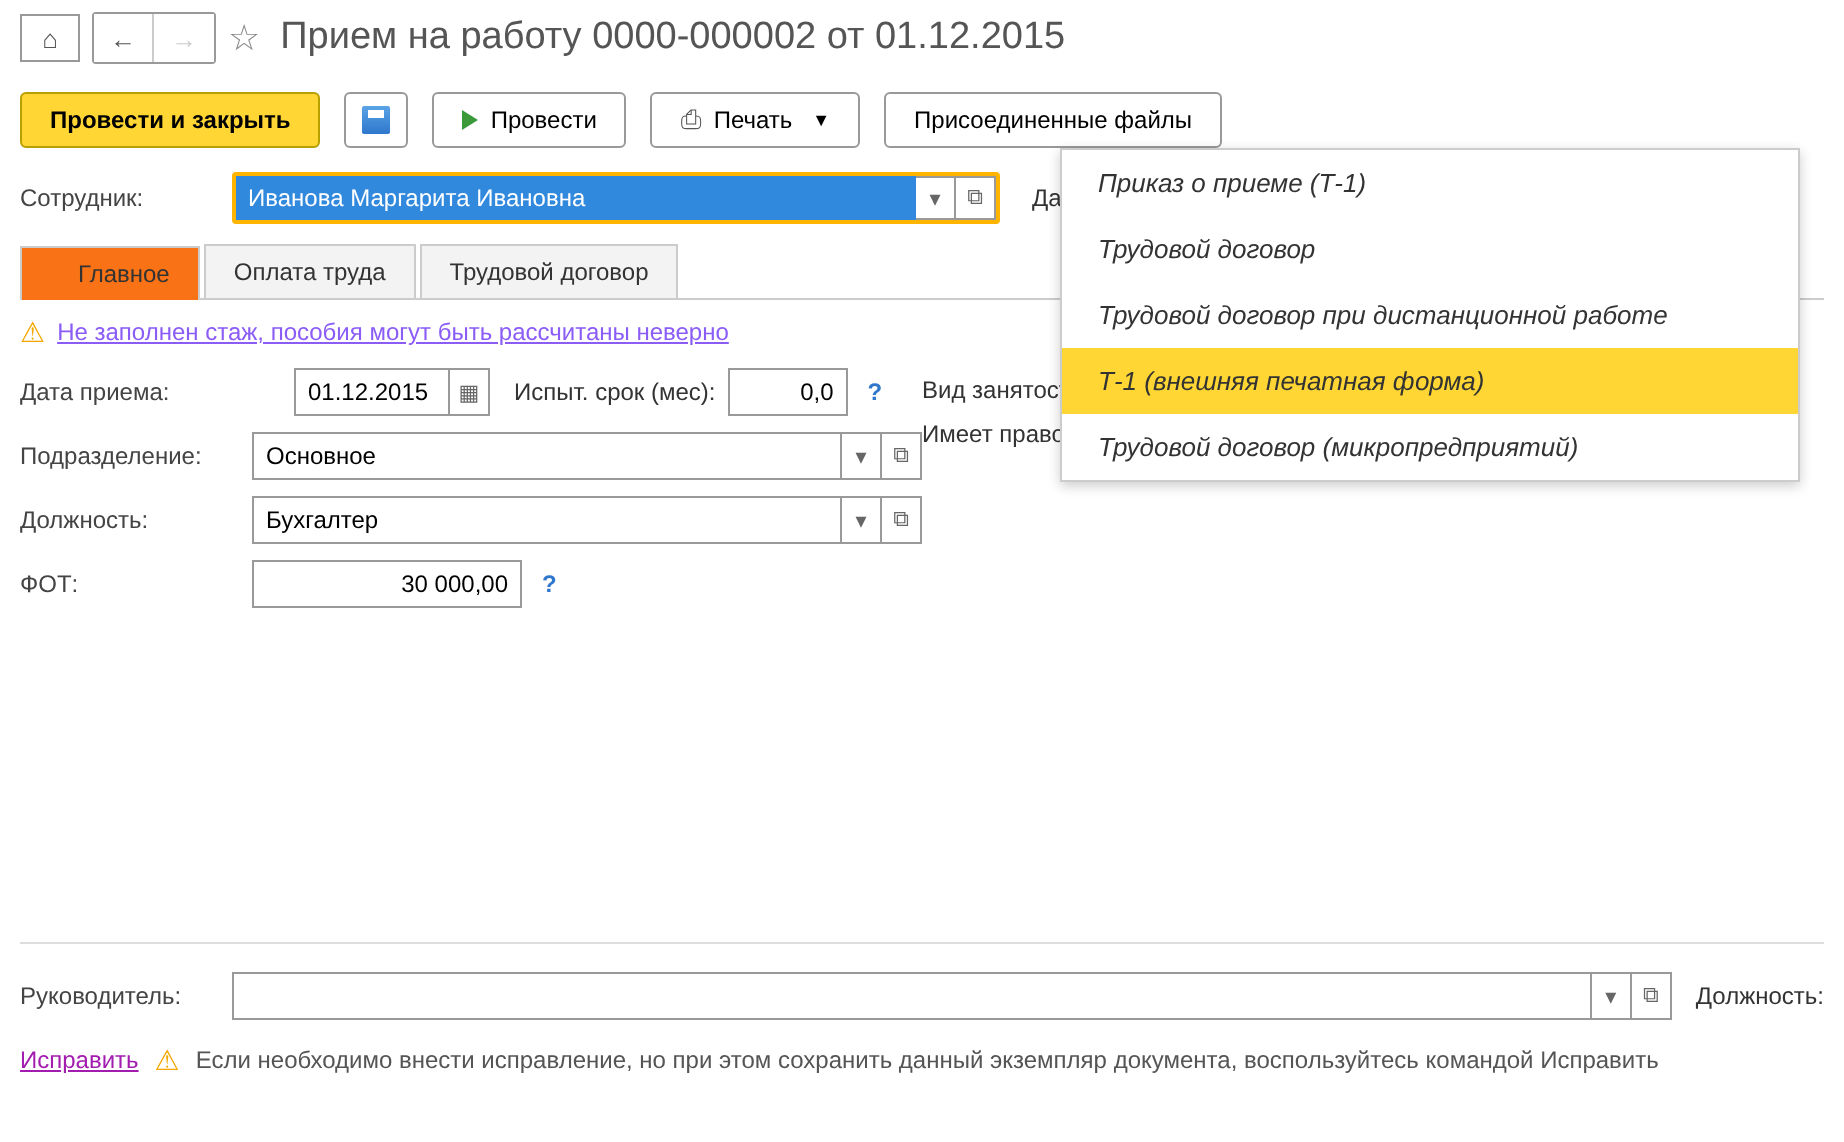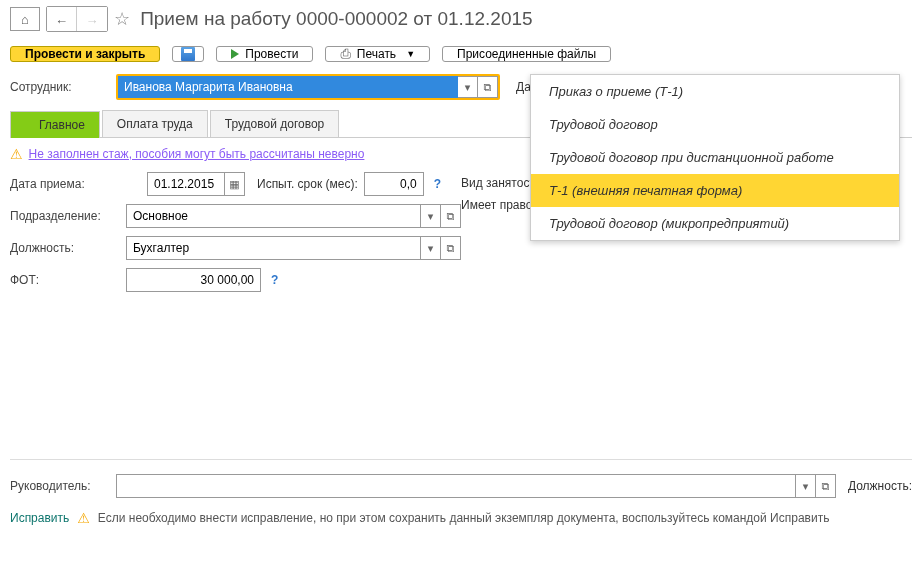--- a/index.html
+++ b/index.html
@@ -7,21 +7,21 @@
     
     .title-row { display: flex; align-items: center; gap: 6px; padding: 6px 10px; }
     .nav-btn { width: 30px; height: 24px; border: 1px solid #999; background: #fff; cursor: pointer; display: inline-flex; align-items: center; justify-content: center; font-size: 13px; color: #555; }
     .nav-group { display: inline-flex; border: 1px solid #999; border-radius: 2px; }
     .nav-group .nav-btn { border: none; border-right: 1px solid #ccc; }
     .nav-group .nav-btn:last-child { border-right: none; }
     .star-icon { font-size: 18px; color: #888; cursor: pointer; }
     .page-title { font-size: 19px; color: #555; margin-left: 4px; }
     
     .toolbar { display: flex; align-items: center; gap: 12px; padding: 8px 10px; position: relative; }
-    .btn { display: inline-flex; align-items: center; justify-content: center; height: 16px; padding: 0 14px; border: 1px solid #999; background: #fff; font-size: 12px; cursor: pointer; border-radius: 3px; gap: 6px; }
+    .btn { display: inline-flex; align-items: center; justify-content: center; height: 28px; padding: 0 14px; border: 1px solid #999; background: #fff; font-size: 12px; cursor: pointer; border-radius: 3px; gap: 6px; }
     .btn-primary { background: #ffd633; border-color: #b8a000; font-weight: bold; }
     .btn-icon-only { width: 32px; padding: 0; }
     .print-btn { position: relative; }
     .drop-arrow { font-size: 9px; margin-left: 4px; }
     
     .dropdown-menu { position: absolute; top: 36px; left: 530px; width: 370px; background: #fff; border: 1px solid #ccc; box-shadow: 0 2px 6px rgba(0,0,0,.2); z-index: 100; }
     .menu-item { padding: 9px 18px; font-size: 13px; cursor: pointer; font-style: italic; }
     .menu-item.highlight { background: #ffd633; }
     
     .form-row { display: flex; align-items: center; padding: 4px 10px; gap: 6px; }
@@ -32,38 +32,38 @@
     .input-group.highlight-border { border: 2px solid #ffb400; border-radius: 2px; }
     .input-group.highlight-border input { border: none; background: #3189de; color: #fff; }
     .input-btn { width: 20px; border: 1px solid #999; border-left: none; background: #fff; cursor: pointer; font-size: 11px; color: #666; }
     
     .columns { display: flex; padding: 0 10px; }
     .col-left { flex: 1; max-width: 520px; }
     .col-right { flex: 1; padding-top: 4px; }
     
     .tabs { display: flex; border-bottom: 1px solid #ccc; margin: 6px 10px 2px; }
     .tab { padding: 6px 14px; border: 1px solid #ccc; border-bottom: none; background: #f3f3f3; margin-right: 2px; cursor: pointer; font-size: 12px; color: #333; }
-    .tab.active { background: #84cc16; position: relative; top: 1px; padding-left: 28px; }
+    .tab.active { background: #f97316; position: relative; top: 1px; padding-left: 28px; }
     
     .warning-row { display: flex; align-items: center; gap: 6px; padding: 6px 10px; }
     .warn-icon { color: #f5a700; font-size: 14px; }
     .warn-link { color: #8b5cf6; text-decoration: underline; cursor: pointer; }
     
     .field-row { display: flex; align-items: center; padding: 4px 0; gap: 6px; }
     .help-q { color: #2f77cc; cursor: pointer; margin-left: 4px; font-weight: bold; }
     
     .text-value { color: #333; }
     
     .work-area { height: 155px; }
     
     hr.sep { margin: 8px 10px; border: none; border-top: 1px solid #ddd; }
     
     .footer { padding: 6px 10px; display: flex; align-items: center; gap: 6px; }
     .footer2 { padding: 6px 10px; display: flex; align-items: center; gap: 8px; font-size: 12px; color: #555; }
-    .link-txt { color: #0f766e; cursor: pointer; }
+    .link-txt { color: #a21caf; text-decoration: underline; cursor: pointer; }
     .floppy-icon { display: inline-block; width: 14px; height: 14px; background: linear-gradient(#5aa3e6,#2f77cc); border-radius: 1px; position: relative; }
     .floppy-icon::after { content:""; position:absolute; top:2px; left:3px; width:8px; height:4px; background:#fff; }
     .play-green { display:inline-block; width:0; height:0; border-left:8px solid #3a9a3a; border-top:5px solid transparent; border-bottom:5px solid transparent; }
     .printer-icon::before { content: "⎙"; font-size: 13px; color: #555; }
   </style>
 </head>
 <body>
 
 <div class="title-row">
   <button class="nav-btn">⌂</button>

